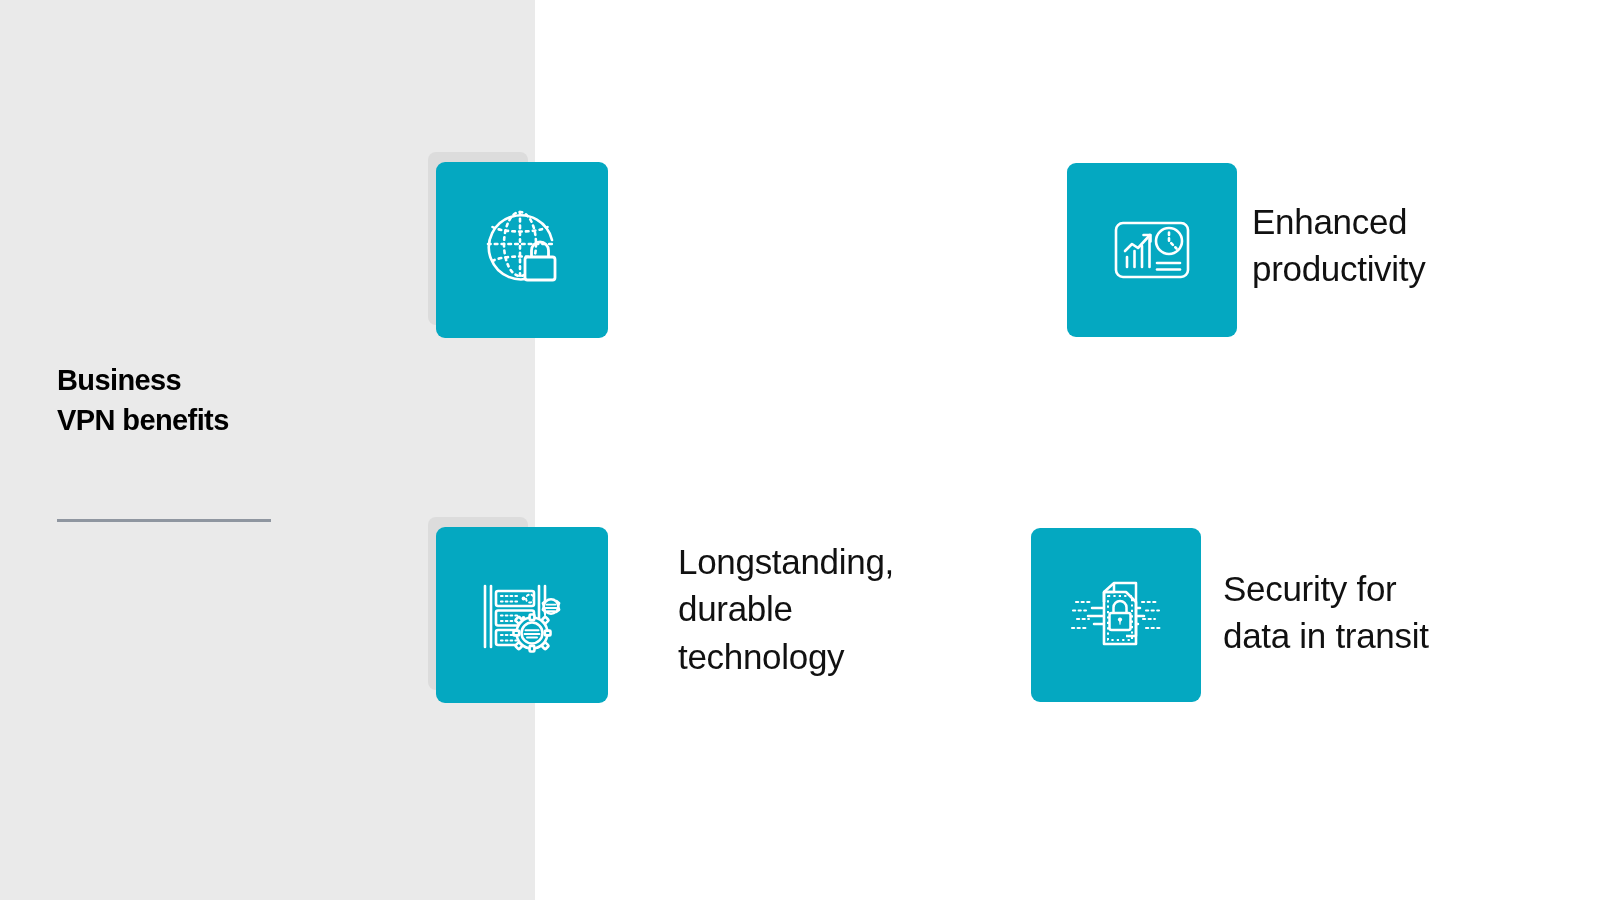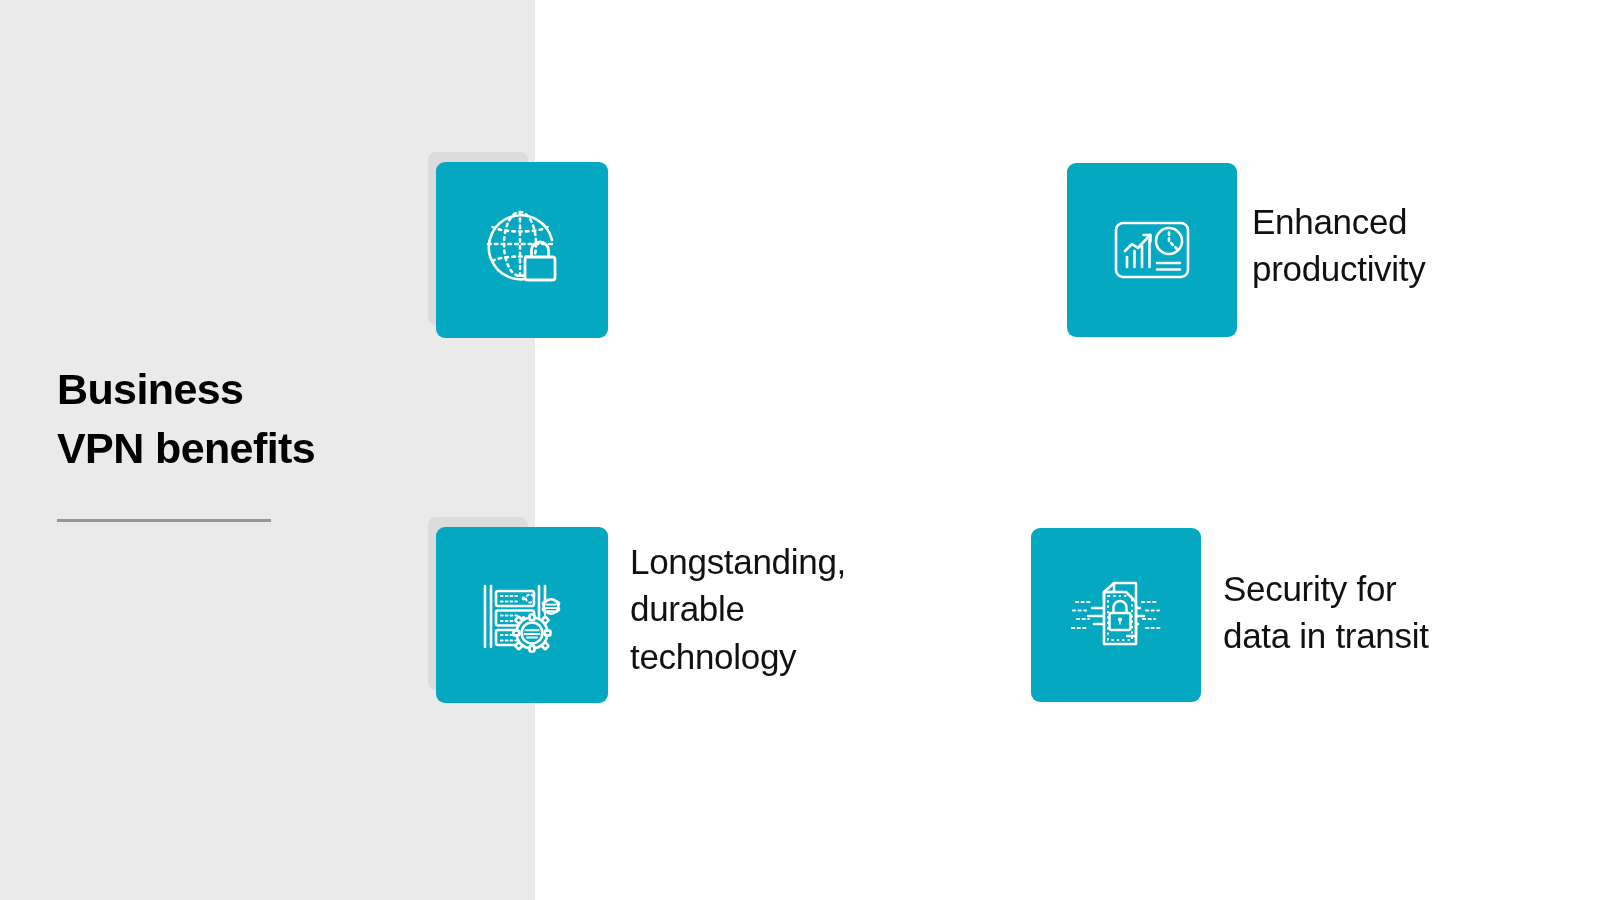--- a/index.html
+++ b/index.html
@@ -26,21 +26,21 @@
   }
 
   #title-block {
     position: absolute;
     left: 57px;
     top: 360px;
     width: 420px;
   }
   #page-title {
     margin: 0;
-    font-size: 43px;
+    font-size: 29px;
     font-weight: bold;
     line-height: 1.38;
     letter-spacing: -0.6px;
     color: #000000;
     white-space: pre-line;
   }
   #title-rule {
     position: absolute;
     left: 57px;
     top: 519px;
@@ -58,21 +58,21 @@
     height: 900px;
   }
 
   .benefit-item {
     position: absolute;
     display: flex;
     align-items: flex-start;
   }
   .benefit-item.pos-r0c0 { left: 428px; top: 152px; }
   .benefit-item.pos-r0c1 { left: 1067px; top: 163px; }
-  .benefit-item.pos-r1c0 { left: 428px; top: 517px; }
+  .benefit-item.pos-r1c0 { left: 428px; top: 517px; gap: 48px; }
   .benefit-item.pos-r1c1 { left: 1031px; top: 528px; }
 
   
   .tile-wrap {
     position: relative;
     width: 182px;
     height: 188px;
     flex: none;
   }
   .tile-wrap.no-shadow {

